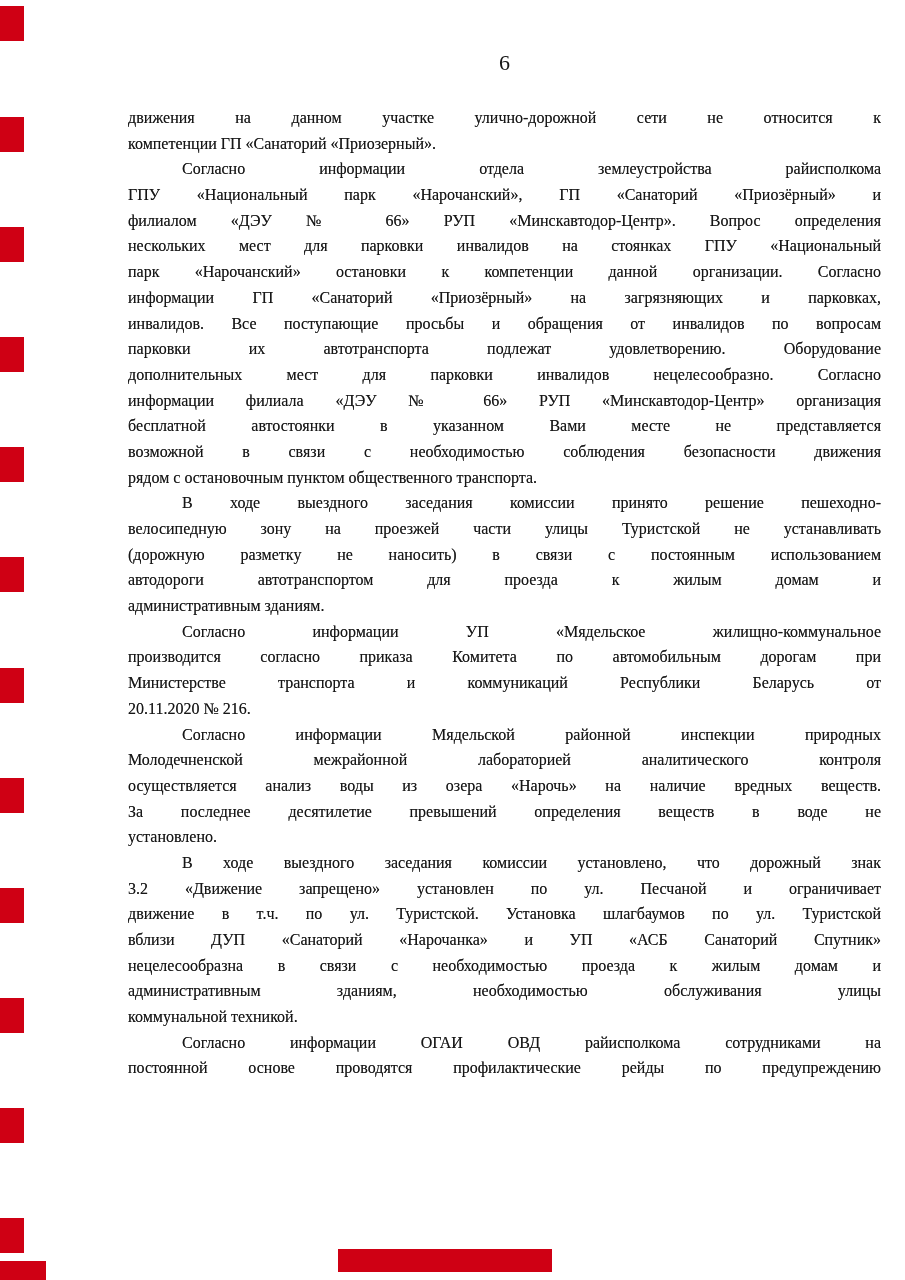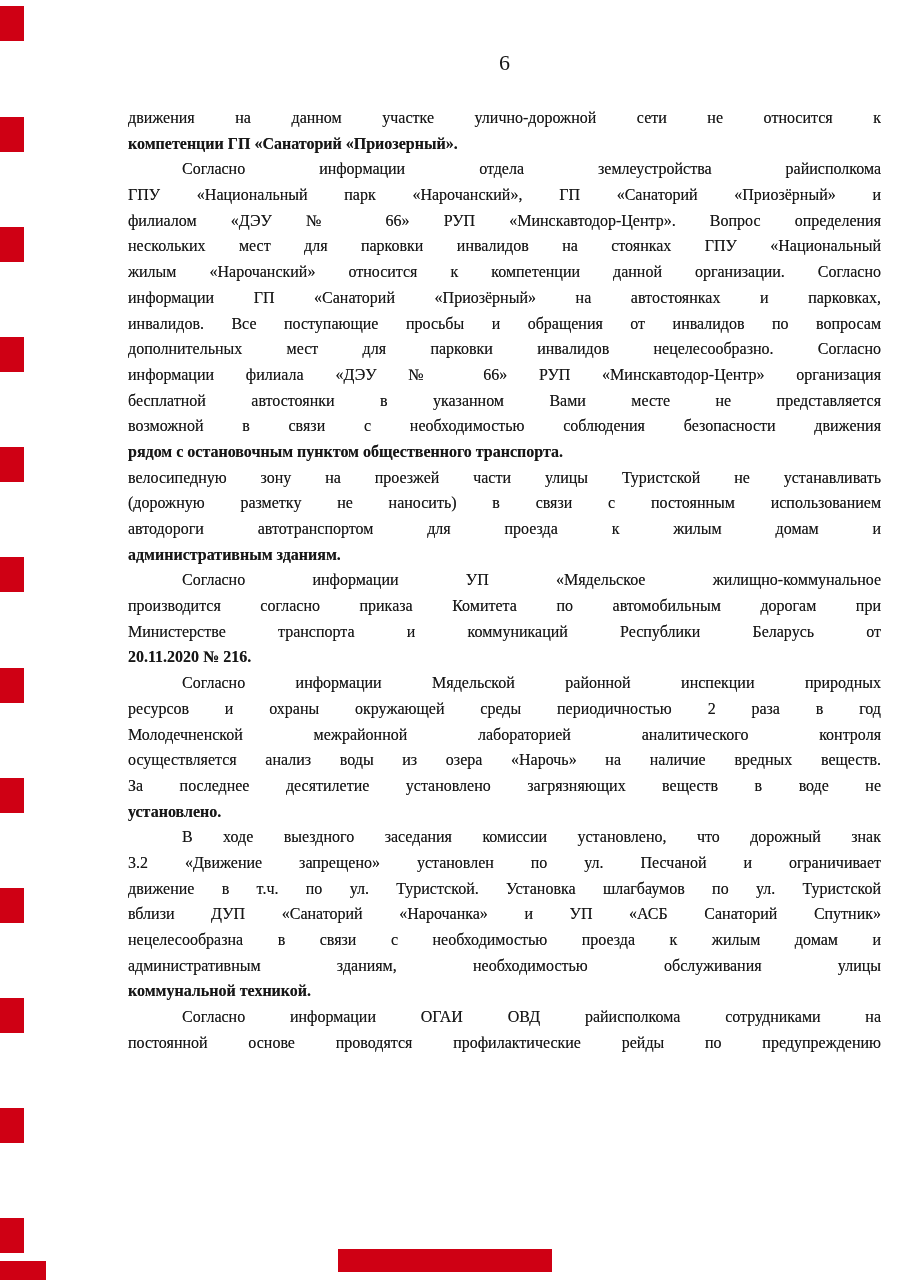--- a/index.html
+++ b/index.html
@@ -44,21 +44,20 @@
     text-align: justify;
     text-align-last: justify;
     text-justify: inter-word;
     text-shadow: 0 0 0.4px rgba(0,0,0,0.55);
   }
   .line.indent {
     text-indent: 54px;
   }
   .line.last {
     text-align-last: left;
-    font-weight: bold;
   }
   .artifact {
     position: absolute;
     pointer-events: none;
   }
 </style>
 </head>
 <body>
 
 <div class="page">
@@ -67,47 +66,48 @@
   <div class="text-block">
       <div class="paragraph">
         <div class="line">движения на данном участке улично-дорожной сети не относится к</div>
         <div class="line last">компетенции ГП «Санаторий «Приозерный».</div>
       </div>
       <div class="paragraph">
         <div class="line indent">Согласно информации отдела землеустройства райисполкома</div>
         <div class="line">ГПУ «Национальный парк «Нарочанский», ГП «Санаторий «Приозёрный» и</div>
         <div class="line">филиалом «ДЭУ № 66» РУП «Минскавтодор-Центр». Вопрос определения</div>
         <div class="line">нескольких мест для парковки инвалидов на стоянках ГПУ «Национальный</div>
-        <div class="line">жилым «Нарочанский» относится к компетенции данной организации. Согласно</div>
-        <div class="line">информации ГП «Санаторий «Приозёрный» на автостоянках и парковках,</div>
+        <div class="line">парк «Нарочанский» остановки к компетенции данной организации. Согласно</div>
+        <div class="line">информации ГП «Санаторий «Приозёрный» на загрязняющих и парковках,</div>
         <div class="line">инвалидов. Все поступающие просьбы и обращения от инвалидов по вопросам</div>
+        <div class="line">парковки их автотранспорта подлежат удовлетворению. Оборудование</div>
         <div class="line">дополнительных мест для парковки инвалидов нецелесообразно. Согласно</div>
         <div class="line">информации филиала «ДЭУ № 66» РУП «Минскавтодор-Центр» организация</div>
         <div class="line">бесплатной автостоянки в указанном Вами месте не представляется</div>
         <div class="line">возможной в связи с необходимостью соблюдения безопасности движения</div>
         <div class="line last">рядом с остановочным пунктом общественного транспорта.</div>
       </div>
       <div class="paragraph">
+        <div class="line indent">В ходе выездного заседания комиссии принято решение пешеходно-</div>
         <div class="line">велосипедную зону на проезжей части улицы Туристской не устанавливать</div>
         <div class="line">(дорожную разметку не наносить) в связи с постоянным использованием</div>
         <div class="line">автодороги автотранспортом для проезда к жилым домам и</div>
         <div class="line last">административным зданиям.</div>
       </div>
       <div class="paragraph">
         <div class="line indent">Согласно информации УП «Мядельское жилищно-коммунальное</div>
         <div class="line">производится согласно приказа Комитета по автомобильным дорогам при</div>
         <div class="line">Министерстве транспорта и коммуникаций Республики Беларусь от</div>
         <div class="line last">20.11.2020 № 216.</div>
       </div>
       <div class="paragraph">
         <div class="line indent">Согласно информации Мядельской районной инспекции природных</div>
-        <div class="line">ресурсов и охраны окружающей среды периодичностью 2 раза в год</div>
         <div class="line">Молодечненской межрайонной лабораторией аналитического контроля</div>
         <div class="line">осуществляется анализ воды из озера «Нарочь» на наличие вредных веществ.</div>
-        <div class="line">За последнее десятилетие установлено загрязняющих веществ в воде не</div>
+        <div class="line">За последнее десятилетие превышений определения веществ в воде не</div>
         <div class="line last">установлено.</div>
       </div>
       <div class="paragraph">
         <div class="line indent">В ходе выездного заседания комиссии установлено, что дорожный знак</div>
         <div class="line">3.2 «Движение запрещено» установлен по ул. Песчаной и ограничивает</div>
         <div class="line">движение в т.ч. по ул. Туристской. Установка шлагбаумов по ул. Туристской</div>
         <div class="line">вблизи ДУП «Санаторий «Нарочанка» и УП «АСБ Санаторий Спутник»</div>
         <div class="line">нецелесообразна в связи с необходимостью проезда к жилым домам и</div>
         <div class="line">административным зданиям, необходимостью обслуживания улицы</div>
         <div class="line last">коммунальной техникой.</div>

